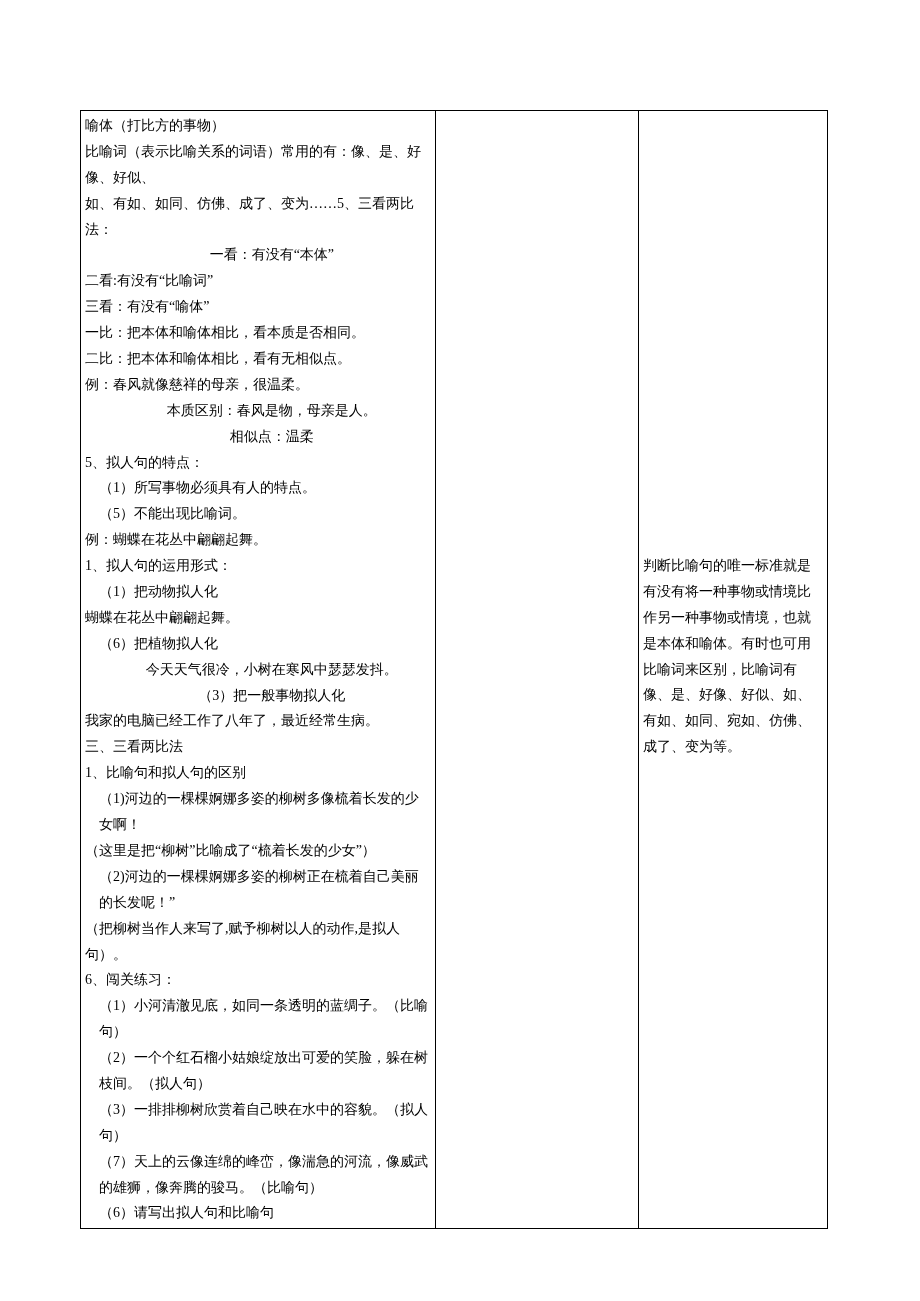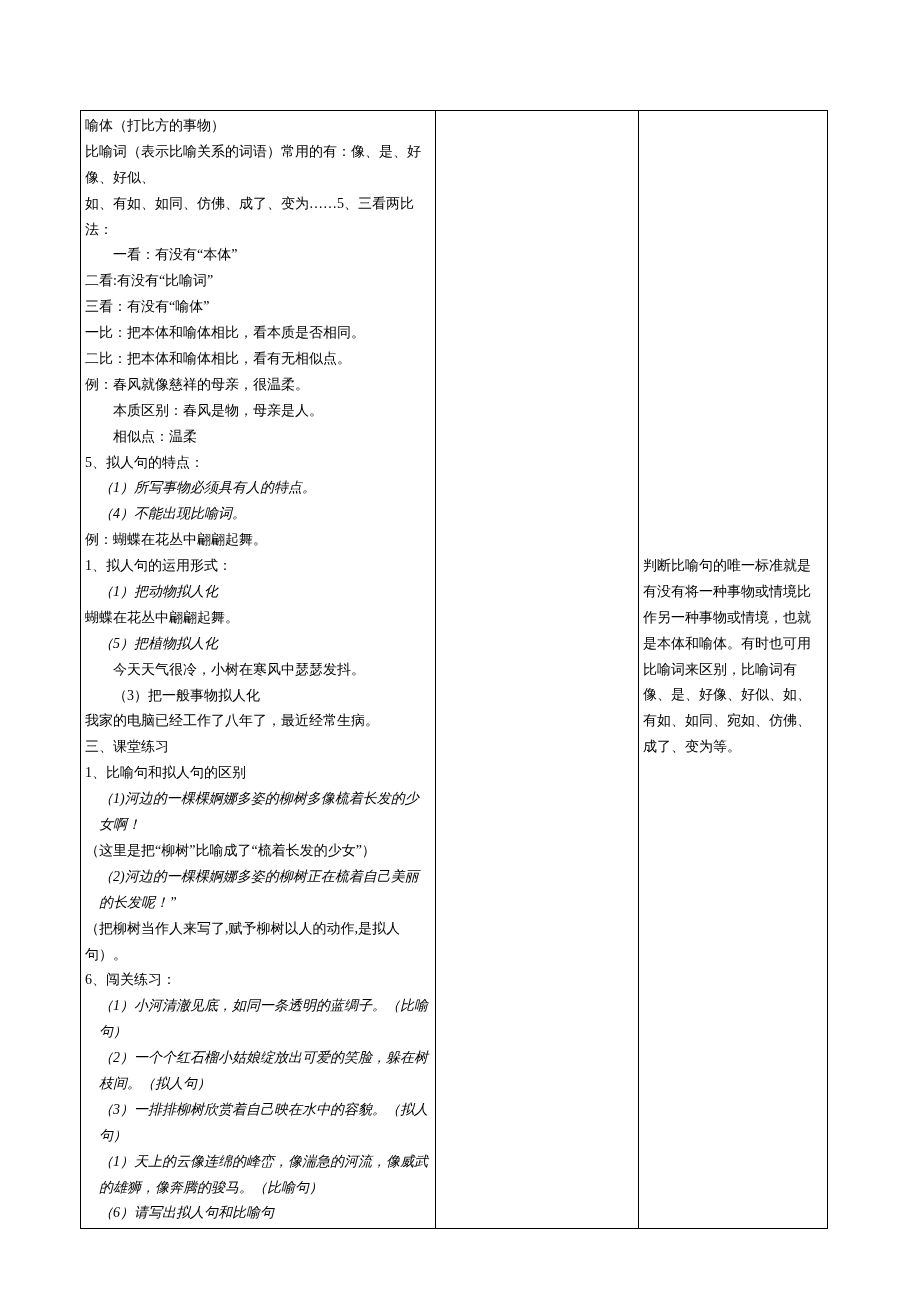--- a/index.html
+++ b/index.html
@@ -25,22 +25,22 @@
   }
   table.outer td {
     border: 1px solid #000;
     vertical-align: top;
     padding: 2px 4px;
   }
   .col-left { width: 48%; }
   .col-mid  { width: 27%; }
   .col-right{ width: 25%; }
   .indent0 { padding-left: 0; }
-  .indent1 { padding-left: 1em; font-style: italic; }
-  .indent2 { padding-left: 2em; }
+  .indent1 { padding-left: 1em; }
+  .indent2 { padding-left: 2em; text-align: center; }
   .line { display: block; word-break: break-all; }
 </style>
 </head>
 <body>
 
 <div class="page">
   <table class="outer">
     <tbody>
         <tr>
       <td class="col-left">
@@ -50,40 +50,40 @@
         <span class="line indent2">一看：有没有“本体”</span>
         <span class="line indent0">二看:有没有“比喻词”</span>
         <span class="line indent0">三看：有没有“喻体”</span>
         <span class="line indent0">一比：把本体和喻体相比，看本质是否相同。</span>
         <span class="line indent0">二比：把本体和喻体相比，看有无相似点。</span>
         <span class="line indent0">例：春风就像慈祥的母亲，很温柔。</span>
         <span class="line indent2">本质区别：春风是物，母亲是人。</span>
         <span class="line indent2">相似点：温柔</span>
         <span class="line indent0">5、拟人句的特点：</span>
         <span class="line indent1">（1）所写事物必须具有人的特点。</span>
-        <span class="line indent1">（4）不能出现比喻词。</span>
+        <span class="line indent1">（5）不能出现比喻词。</span>
         <span class="line indent0">例：蝴蝶在花丛中翩翩起舞。</span>
         <span class="line indent0">1、拟人句的运用形式：</span>
         <span class="line indent1">（1）把动物拟人化</span>
         <span class="line indent0">蝴蝶在花丛中翩翩起舞。</span>
-        <span class="line indent1">（5）把植物拟人化</span>
+        <span class="line indent1">（6）把植物拟人化</span>
         <span class="line indent2">今天天气很冷，小树在寒风中瑟瑟发抖。</span>
         <span class="line indent2">（3）把一般事物拟人化</span>
         <span class="line indent0">我家的电脑已经工作了八年了，最近经常生病。</span>
-        <span class="line indent0">三、课堂练习</span>
+        <span class="line indent0">三、三看两比法</span>
         <span class="line indent0">1、比喻句和拟人句的区别</span>
         <span class="line indent1">（1)河边的一棵棵婀娜多姿的柳树多像梳着长发的少女啊！</span>
         <span class="line indent0">（这里是把“柳树”比喻成了“梳着长发的少女”）</span>
         <span class="line indent1">（2)河边的一棵棵婀娜多姿的柳树正在梳着自己美丽的长发呢！”</span>
         <span class="line indent0">（把柳树当作人来写了,赋予柳树以人的动作,是拟人句）。</span>
         <span class="line indent0">6、闯关练习：</span>
         <span class="line indent1">（1）小河清澈见底，如同一条透明的蓝绸子。（比喻句）</span>
         <span class="line indent1">（2）一个个红石榴小姑娘绽放出可爱的笑脸，躲在树枝间。（拟人句）</span>
         <span class="line indent1">（3）一排排柳树欣赏着自己映在水中的容貌。（拟人句）</span>
-        <span class="line indent1">（1）天上的云像连绵的峰峦，像湍急的河流，像威武的雄狮，像奔腾的骏马。（比喻句）</span>
+        <span class="line indent1">（7）天上的云像连绵的峰峦，像湍急的河流，像威武的雄狮，像奔腾的骏马。（比喻句）</span>
         <span class="line indent1">（6）请写出拟人句和比喻句</span>
       </td>
       <td class="col-mid"></td>
       <td class="col-right">
         <div style="height:440px;"></div>
         <span class="line indent0">判断比喻句的唯一标准就是有没有将一种事物或情境比作另一种事物或情境，也就是本体和喻体。有时也可用比喻词来区别，比喻词有像、是、好像、好似、如、有如、如同、宛如、仿佛、成了、变为等。</span>
       </td>
     </tr>
   </tbody>
     </table>

